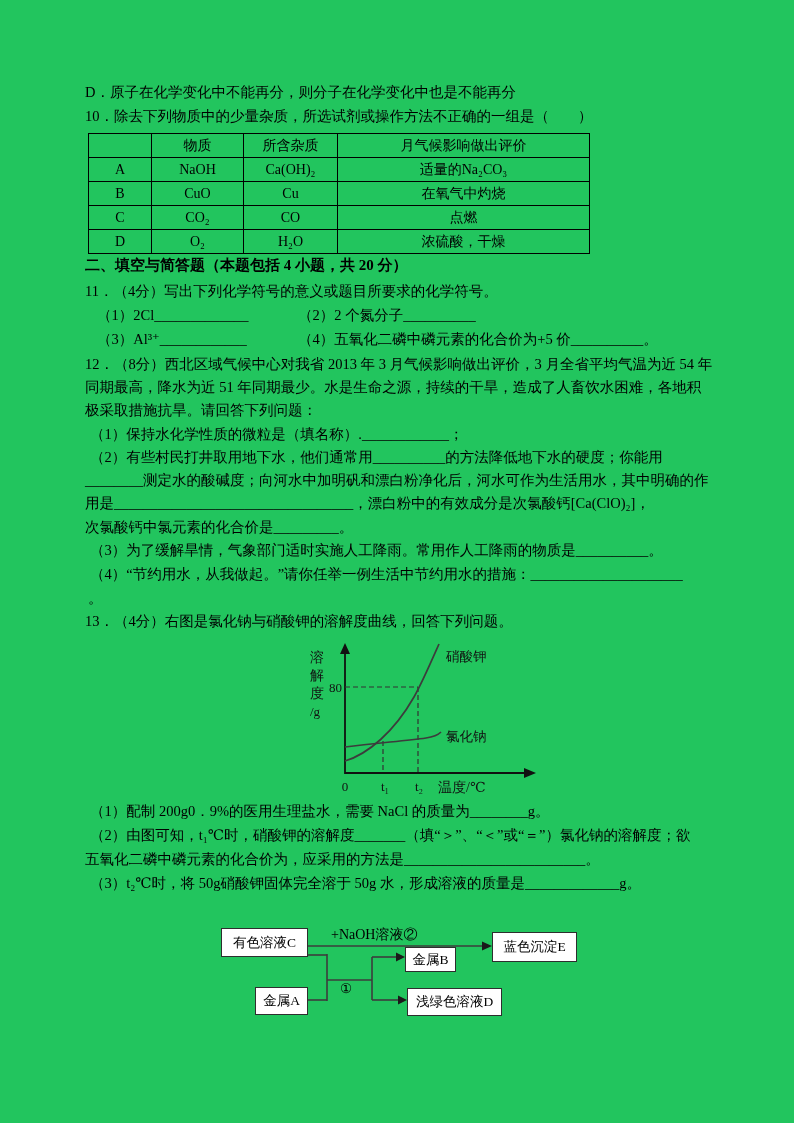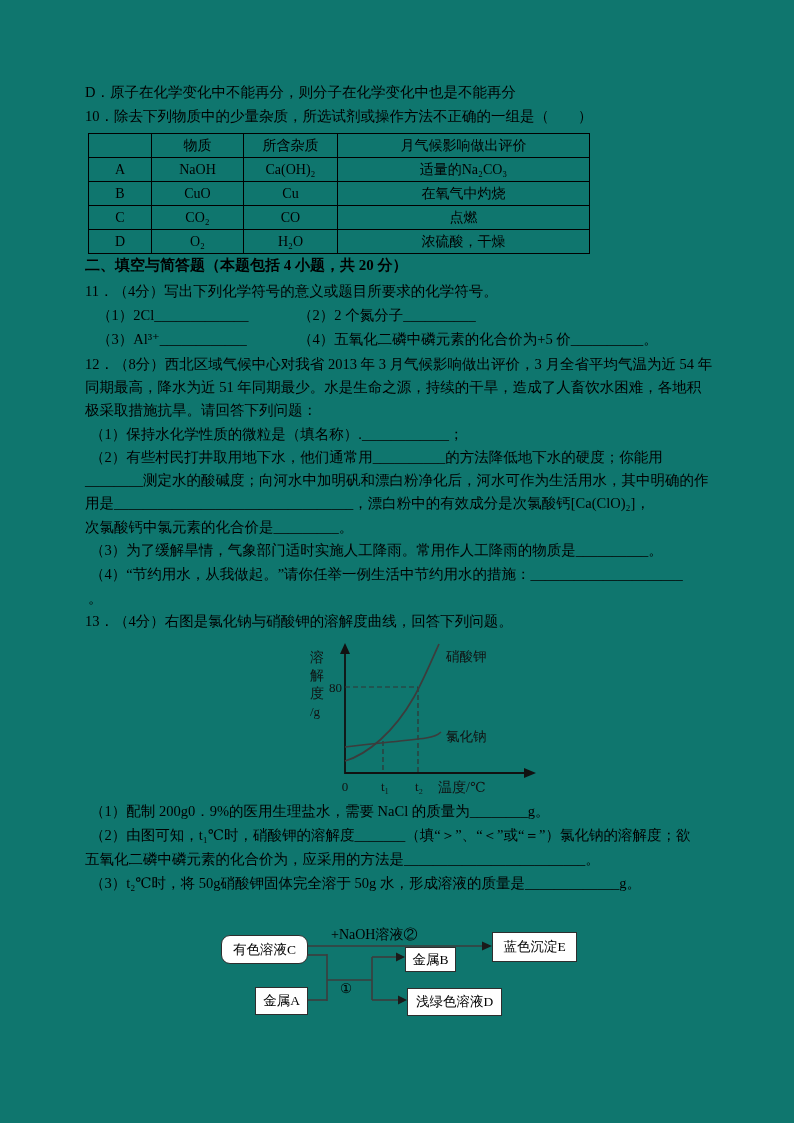--- a/index.html
+++ b/index.html
@@ -1,17 +1,17 @@
 <!DOCTYPE html>
 <html><head>
 <meta charset="utf-8">
 <style>
   html,body { margin:0; padding:0; background:#ffffff; }
   .page {
-    position:relative; width:794px; height:1123px; background:#0f766e;
+    position:relative; width:794px; height:1123px; background:#22c55e;
     font-family:"Liberation Serif","DejaVu Serif",serif;
     color:#000; overflow:hidden;
   }
   .tline {
     position:absolute; white-space:pre; font-size:14.5px; line-height:17px; color:#000;
   }
   .bold { font-weight:bold; font-size:15px; }
   table.qtable {
     position:absolute; left:88px; top:133px; border-collapse:collapse;
     font-size:14px; color:#000;
@@ -146,20 +146,20 @@
       <line x1="90" y1="76" x2="112" y2="76" stroke="#3c3c3c" stroke-width="1.6"></line>
       <line x1="112" y1="56" x2="157" y2="56" stroke="#3c3c3c" stroke-width="1.6"></line>
       <line x1="157" y1="33" x2="157" y2="76" stroke="#3c3c3c" stroke-width="1.6"></line>
       <line x1="157" y1="33" x2="182" y2="33" stroke="#3c3c3c" stroke-width="1.6"></line>
       <polygon points="181,28.5 181,37.5 190,33" fill="#1a1a1a"></polygon>
       <line x1="157" y1="76" x2="184" y2="76" stroke="#3c3c3c" stroke-width="1.6"></line>
       <polygon points="183,71.5 183,80.5 192,76" fill="#1a1a1a"></polygon>
     </svg>
     <div class="dlabel" style="left:116px; top:4px;">+NaOH溶液②</div>
     <div class="dlabel" style="left:125px; top:58px; font-size:13.5px;">①</div>
-    <div class="dbox" style="left:6px; top:11px; width:85px; height:27px;border-radius:9px;">有色溶液C</div>
+    <div class="dbox" style="left:6px; top:4px; width:85px; height:27px;">有色溶液C</div>
     <div class="dbox" style="left:277px; top:8px; width:83px; height:28px;">蓝色沉淀E</div>
     <div class="dbox" style="left:190px; top:23px; width:49px; height:23px;">金属B</div>
     <div class="dbox" style="left:40px; top:63px; width:51px; height:26px;">金属A</div>
     <div class="dbox" style="left:192px; top:64px; width:93px; height:26px;">浅绿色溶液D</div>
   </div>
 
 </div>
 
 </body></html>

